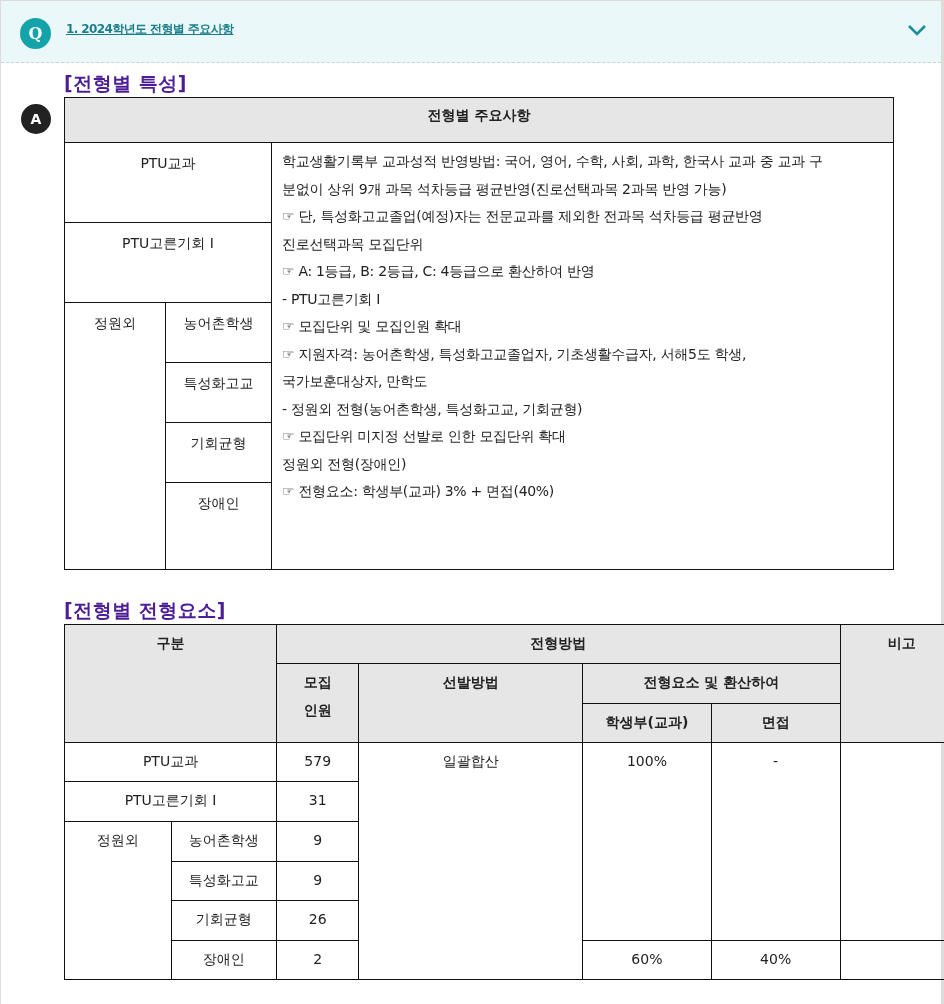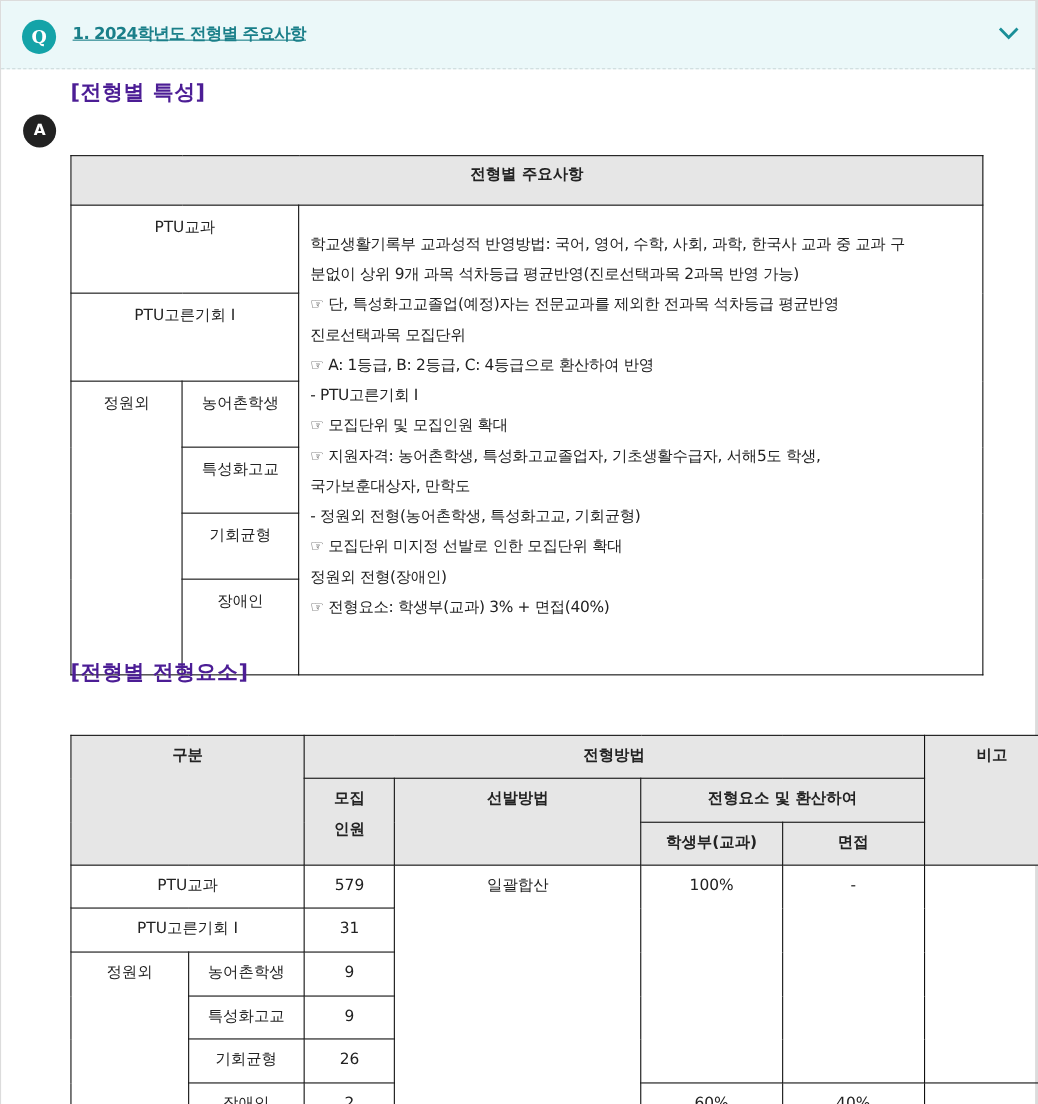--- a/index.html
+++ b/index.html
@@ -1,31 +1,31 @@
 <!DOCTYPE html>
 <html><head>
 <meta charset="utf-8">
 <style>
   * { box-sizing: border-box; margin: 0; padding: 0; }
   html, body { width: 944px; height: 1004px; background: #ffffff; overflow: hidden; }
   body { font-family: "DejaVu Sans", "Liberation Sans", sans-serif; color: #222; font-size: 14px; position: relative; }
   .frame { position: absolute; left: 0; top: 0; width: 944px; height: 1004px; border-left: 1px solid #dcdcdc; border-right: 3px solid #dcdcdc; border-top: 1px solid #dcdcdc; }
   .q-header { position: absolute; left: 1px; top: 1px; width: 940px; height: 62px; background: #ebf8f9; border-bottom: 1px dashed #c9d6d8; }
   .q-badge { position: absolute; left: 19px; top: 17px; width: 31px; height: 31px; border-radius: 50%; background: #14a3a8; color: #fff; font-family: "DejaVu Serif", serif; font-weight: bold; font-size: 16px; text-align: center; line-height: 31px; }
-  .q-title { position: absolute; left: 65px; top: 20px; font-size: 15px; color: #1a7f89; text-decoration: underline; font-weight: bold; letter-spacing: -0.6px; cursor: pointer; }
+  .q-title { position: absolute; left: 65px; top: 20px; font-size: 12px; color: #1a7f89; text-decoration: underline; font-weight: bold; letter-spacing: -0.6px; cursor: pointer; }
   .chevron { position: absolute; right: 14px; top: 22px; width: 20px; height: 14px; cursor: pointer; }
   .a-badge { position: absolute; left: 21px; top: 104px; width: 30px; height: 30px; border-radius: 50%; background: #222; color: #fff; font-weight: bold; font-size: 14px; text-align: center; line-height: 30px; }
   .section-title { position: absolute; font-size: 19px; font-weight: bold; color: #4c1d95; letter-spacing: 0.5px; }
-  table { border-collapse: collapse; position: absolute; table-layout: fixed; margin-top: 44px; }
+  table { border-collapse: collapse; position: absolute; table-layout: fixed; }
   td, th { border: 1.5px solid #111; font-size: 14px; vertical-align: top; text-align: center; font-weight: normal; line-height: 28px; }
   th { background: #e6e6e6; font-weight: bold; }
   #t1 { left: 64px; top: 97px; width: 829px; }
   #t1 .hdr { height: 45px; line-height: 35px; }
   #t1 td.label { padding-top: 6px; }
-  #t1 td.content { text-align: left; padding: 22px 10px 0 10px; line-height: 27.5px; letter-spacing: -0.3px; }
+  #t1 td.content { text-align: left; padding: 5px 10px 0 10px; line-height: 27.5px; letter-spacing: -0.3px; }
   .content-line { display: block; white-space: nowrap; }
   #t2 { left: 64px; top: 624px; width: 900px; }
   #t2 th { padding-top: 4px; }
   #t2 td { padding-top: 4px; }
 </style>
 </head>
 <body>
 
 <div class="frame"></div>
 

